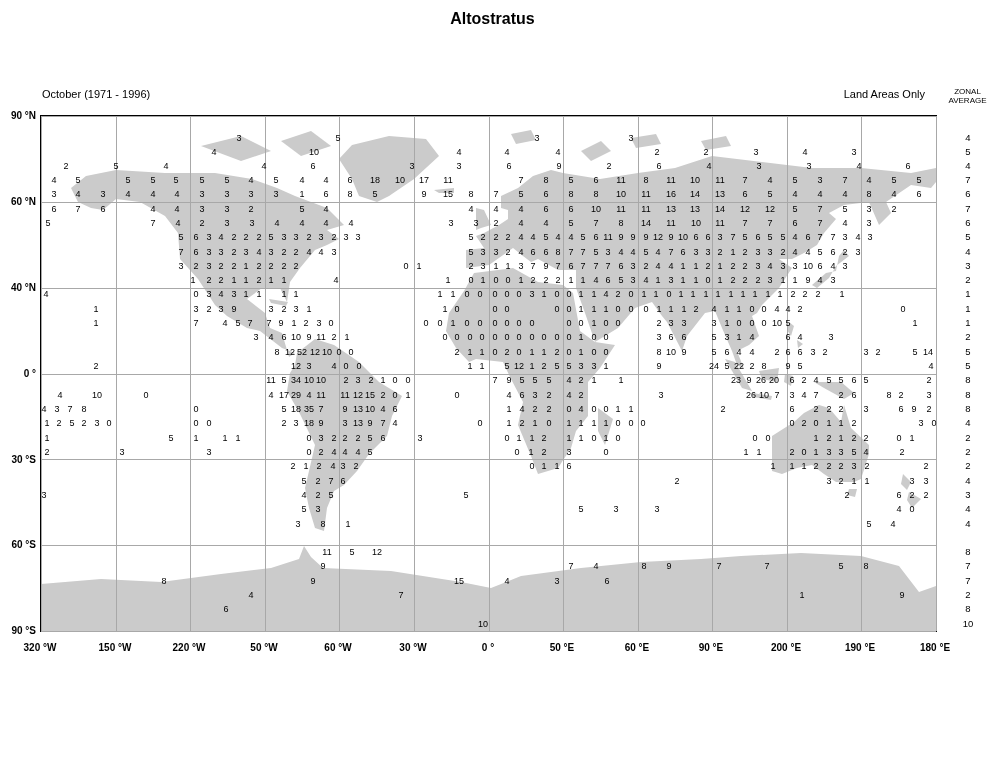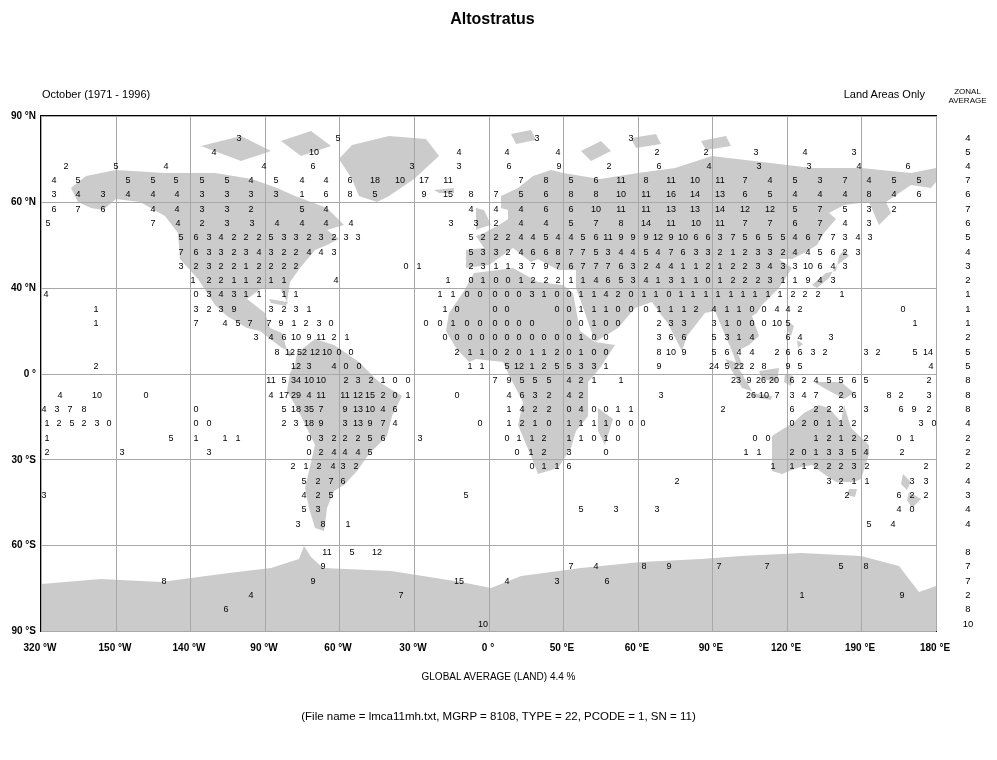--- a/index.html
+++ b/index.html
@@ -916,29 +916,29 @@
       <div class="lat-label" style="top: 201px;">60 °N</div>
       <div class="lat-label" style="top: 287px;">40 °N</div>
       <div class="lat-label" style="top: 373px;">0 °</div>
       <div class="lat-label" style="top: 459px;">30 °S</div>
       <div class="lat-label" style="top: 544px;">60 °S</div>
       <div class="lat-label" style="top: 630px;">90 °S</div>
     </div>
   <div id="lon-labels">
       <div class="lon-label" style="left: 40px;">320 °W</div>
       <div class="lon-label" style="left: 115px;">150 °W</div>
-      <div class="lon-label" style="left: 189px;">140 °W</div>
-      <div class="lon-label" style="left: 264px;">90 °W</div>
+      <div class="lon-label" style="left: 189px;">220 °W</div>
+      <div class="lon-label" style="left: 264px;">50 °W</div>
       <div class="lon-label" style="left: 338px;">60 °W</div>
       <div class="lon-label" style="left: 413px;">30 °W</div>
       <div class="lon-label" style="left: 488px;">0 °</div>
       <div class="lon-label" style="left: 562px;">50 °E</div>
       <div class="lon-label" style="left: 637px;">60 °E</div>
       <div class="lon-label" style="left: 711px;">90 °E</div>
-      <div class="lon-label" style="left: 786px;">120 °E</div>
+      <div class="lon-label" style="left: 786px;">200 °E</div>
       <div class="lon-label" style="left: 860px;">190 °E</div>
       <div class="lon-label" style="left: 935px;">180 °E</div>
     </div>
   <div id="zonal-values">
       <span class="zonal-val" style="left: 968px; top: 137px;">4</span>
       <span class="zonal-val" style="left: 968px; top: 151px;">5</span>
       <span class="zonal-val" style="left: 968px; top: 165px;">4</span>
       <span class="zonal-val" style="left: 968px; top: 179px;">7</span>
       <span class="zonal-val" style="left: 968px; top: 193px;">6</span>
       <span class="zonal-val" style="left: 968px; top: 208px;">7</span>
@@ -965,15 +965,13 @@
       <span class="zonal-val" style="left: 968px; top: 508px;">4</span>
       <span class="zonal-val" style="left: 968px; top: 523px;">4</span>
       <span class="zonal-val" style="left: 968px; top: 551px;">8</span>
       <span class="zonal-val" style="left: 968px; top: 565px;">7</span>
       <span class="zonal-val" style="left: 968px; top: 580px;">7</span>
       <span class="zonal-val" style="left: 968px; top: 594px;">2</span>
       <span class="zonal-val" style="left: 968px; top: 608px;">8</span>
       <span class="zonal-val" style="left: 968px; top: 623px;">10</span>
     </div>
 
-  <div class="global-avg">GLOBAL AVERAGE (LAND)   4.4 %</div>
-  <div class="file-info">(File name = lmca11mh.txt, MGRP = 8108, TYPE = 22, PCODE = 1, SN = 11)</div>
 </div>
 
 </body></html>

